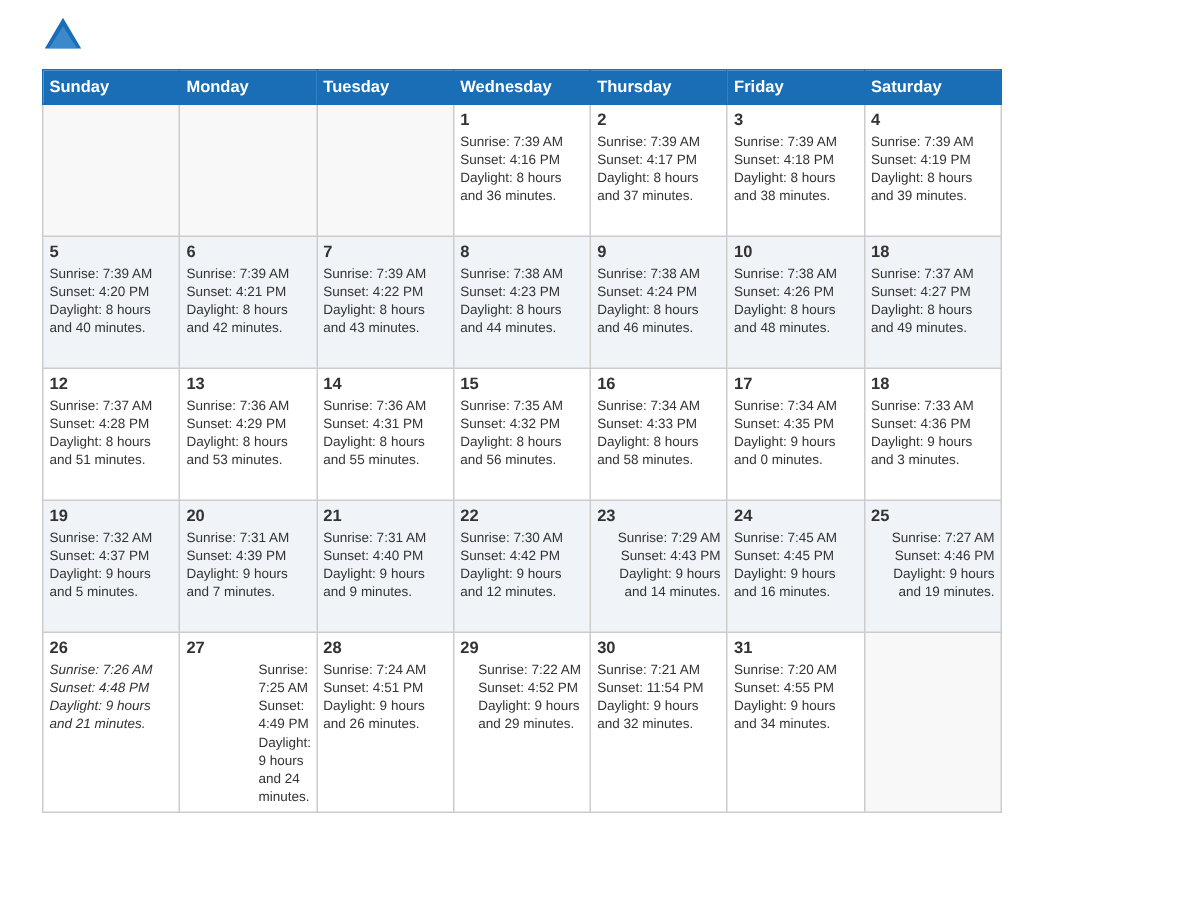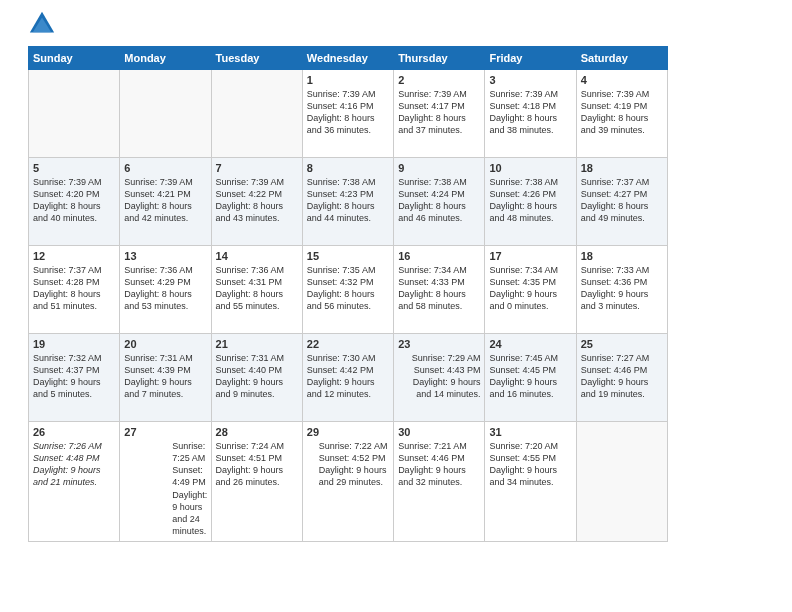--- a/index.html
+++ b/index.html
@@ -267,21 +267,21 @@
 Daylight: 9 hours and 14 minutes.</div>
           </td>
           <td>
             <span class="day-num">24</span>
             <div class="day-info" style="white-space: pre-line;">Sunrise: 7:45 AM
 Sunset: 4:45 PM
 Daylight: 9 hours and 16 minutes.</div>
           </td>
           <td>
             <span class="day-num">25</span>
-            <div class="day-info" style="white-space: pre-line;">Sunrise: 7:27 AM
+            <div class="day-info" style="white-space: pre-line; text-align: right;">Sunrise: 7:27 AM
 Sunset: 4:46 PM
 Daylight: 9 hours and 19 minutes.</div>
           </td>
         </tr>
         <tr>
           <td>
             <span class="day-num">26</span>
             <div class="day-info" style="white-space: pre-line; font-style: italic;">Sunrise: 7:26 AM
 Sunset: 4:48 PM
 Daylight: 9 hours and 21 minutes.</div>
@@ -300,21 +300,21 @@
           </td>
           <td>
             <span class="day-num">29</span>
             <div class="day-info" style="white-space: pre-line; margin-left: 12px;">Sunrise: 7:22 AM
 Sunset: 4:52 PM
 Daylight: 9 hours and 29 minutes.</div>
           </td>
           <td>
             <span class="day-num">30</span>
             <div class="day-info" style="white-space: pre-line;">Sunrise: 7:21 AM
-Sunset: 4:46 PM
+Sunset: 11:54 PM
 Daylight: 9 hours and 32 minutes.</div>
           </td>
           <td>
             <span class="day-num">31</span>
             <div class="day-info" style="white-space: pre-line;">Sunrise: 7:20 AM
 Sunset: 4:55 PM
 Daylight: 9 hours and 34 minutes.</div>
           </td>
           <td class="empty-cell"></td>
         </tr>

